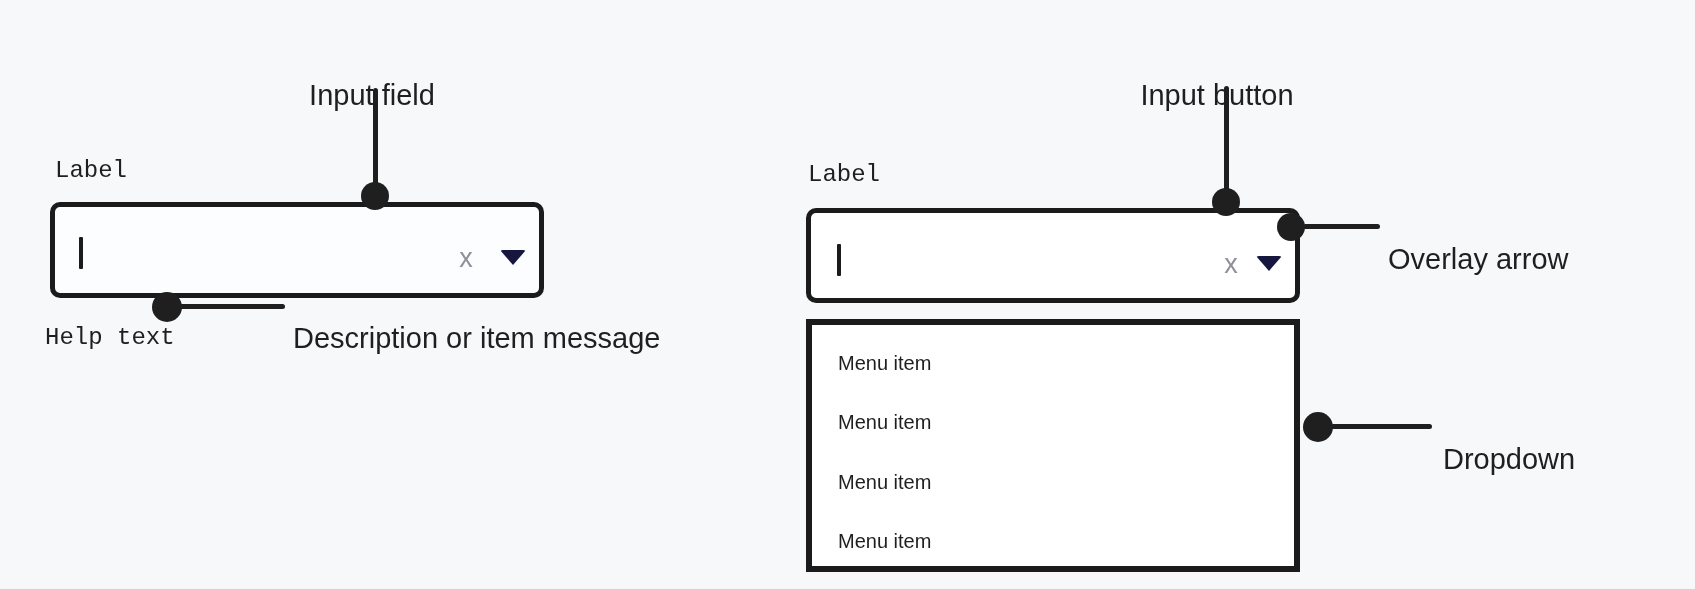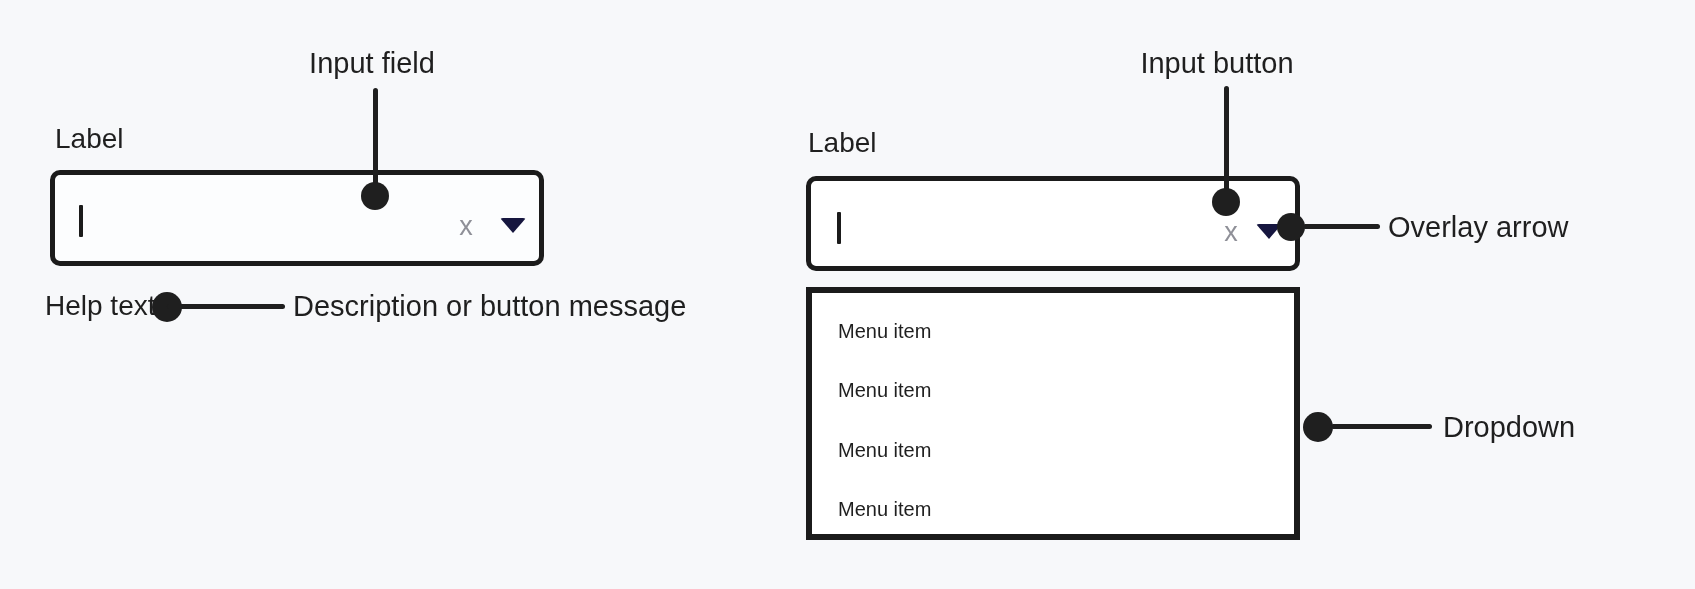--- a/index.html
+++ b/index.html
@@ -15,33 +15,34 @@
   *{margin:0;padding:0;box-sizing:border-box;}
   html,body{background:var(--background);}
   #canvas{
     position:relative;
     width:1695px;height:589px;
     background:var(--background);
     font-family:"Liberation Sans", sans-serif;
     color:var(--text);
     overflow:hidden;
   }
-  .abs{position:absolute;}
+  .abs{position:absolute;margin-top:32px;}
   .ann-text{
     font-size:29px;
     color:var(--text);
     white-space:nowrap;
     line-height:34px;
   }
   .centered{text-align:center;}
   .field-label{
-    font-size:28px;
+    font-size:24px;
     line-height:34px;
     color:var(--text);
     white-space:nowrap;
+    font-family:Liberation Mono, monospace;
   }
   .input-box{
     width:494px;
     border:5px solid var(--border);
     border-radius:10px;
   }
   .input-left{height:96px;background:var(--surface-input);}
   .input-right{height:95px;background:var(--surface);}
   .caret{
     position:absolute;
@@ -105,21 +106,21 @@
   </div>
 
   <div class="abs field-label" style="left:45px;top:289px;">Help text</div>
 
   <div class="abs ann-text centered" style="left:272px;top:46px;width:200px;">Input field</div>
   <div class="conn" style="left:373px;top:88px;width:5px;height:108px;"></div>
   <div class="dot" style="left:361px;top:182px;width:28px;height:28px;"></div>
 
   <div class="dot" style="left:152px;top:292px;width:30px;height:30px;"></div>
   <div class="conn" style="left:167px;top:304px;width:118px;height:5px;"></div>
-  <div class="abs ann-text" style="left:293px;top:289px;">Description or button message</div>
+  <div class="abs ann-text" style="left:293px;top:289px;">Description or item message</div>
 
   <div class="abs field-label" style="left:808px;top:126px;">Label</div>
 
   <div class="abs input-box input-right" style="left:806px;top:176px;">
     <span class="caret" style="left:26px;top:31px;"></span>
     <span class="clear-x" style="left:403px;top:36px;">x</span>
     <span class="tri-down" style="left:445px;top:43px;"></span>
   </div>
 
   <div class="abs menu-box" style="left:806px;top:287px;">

